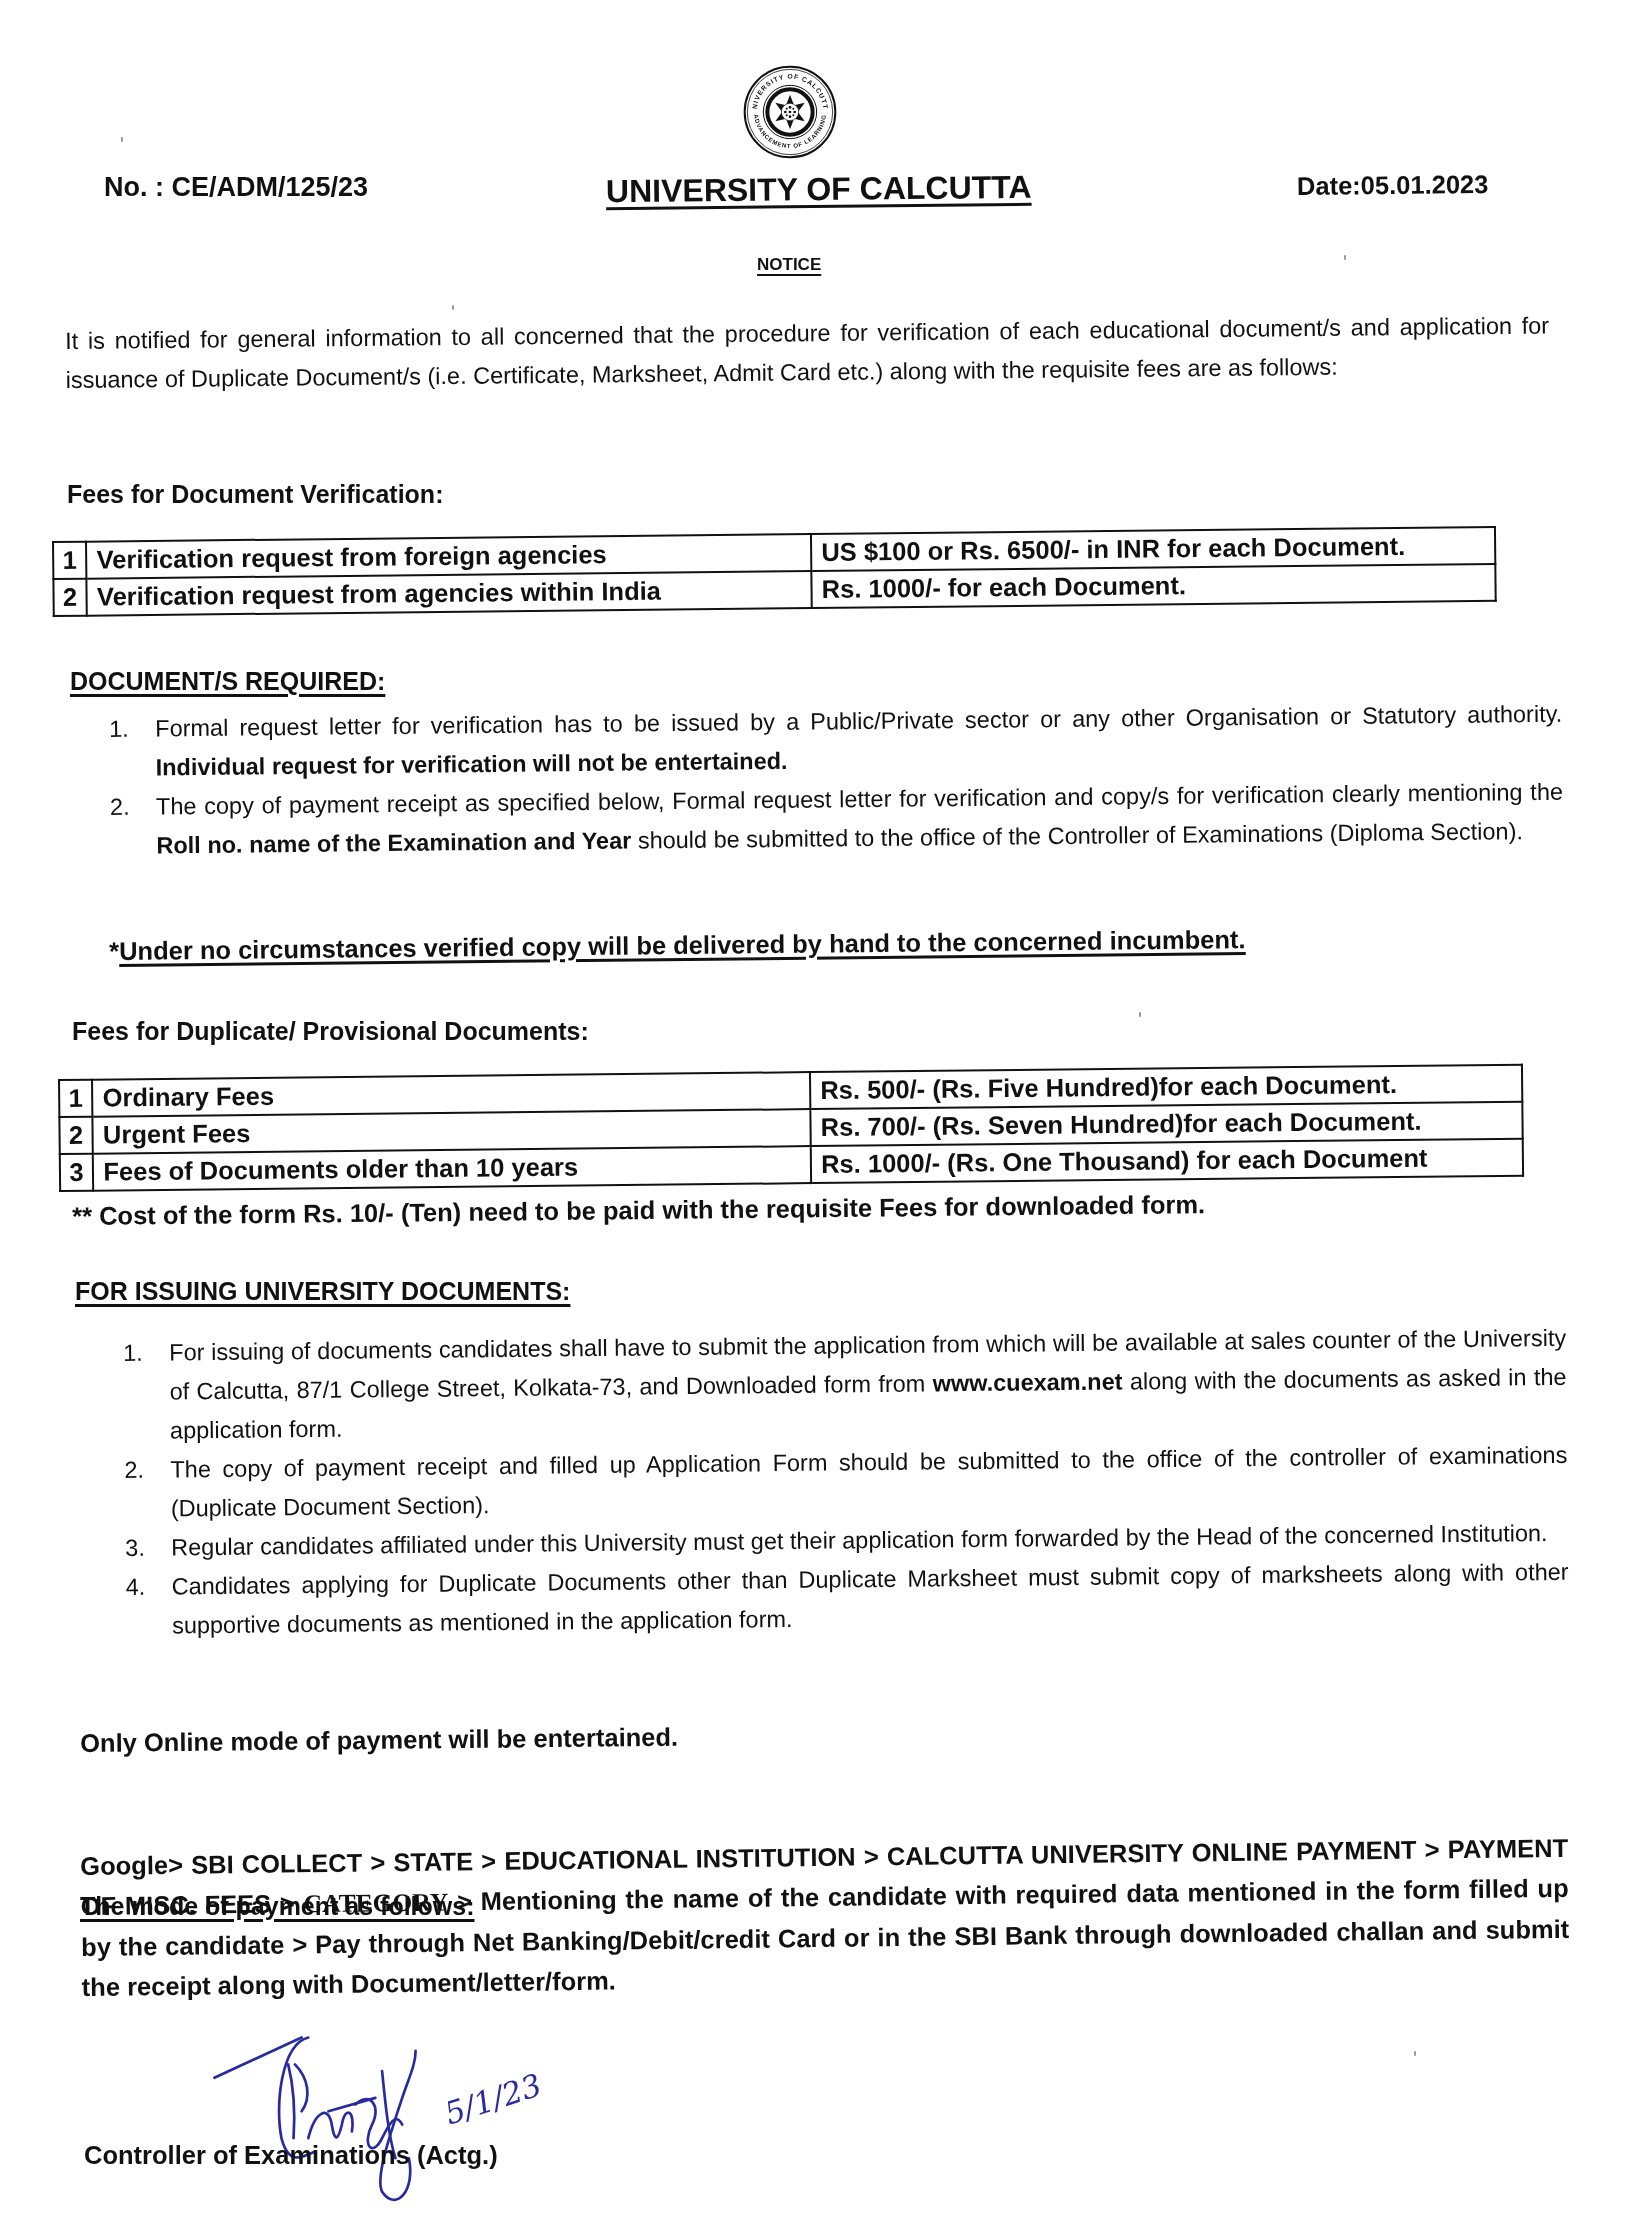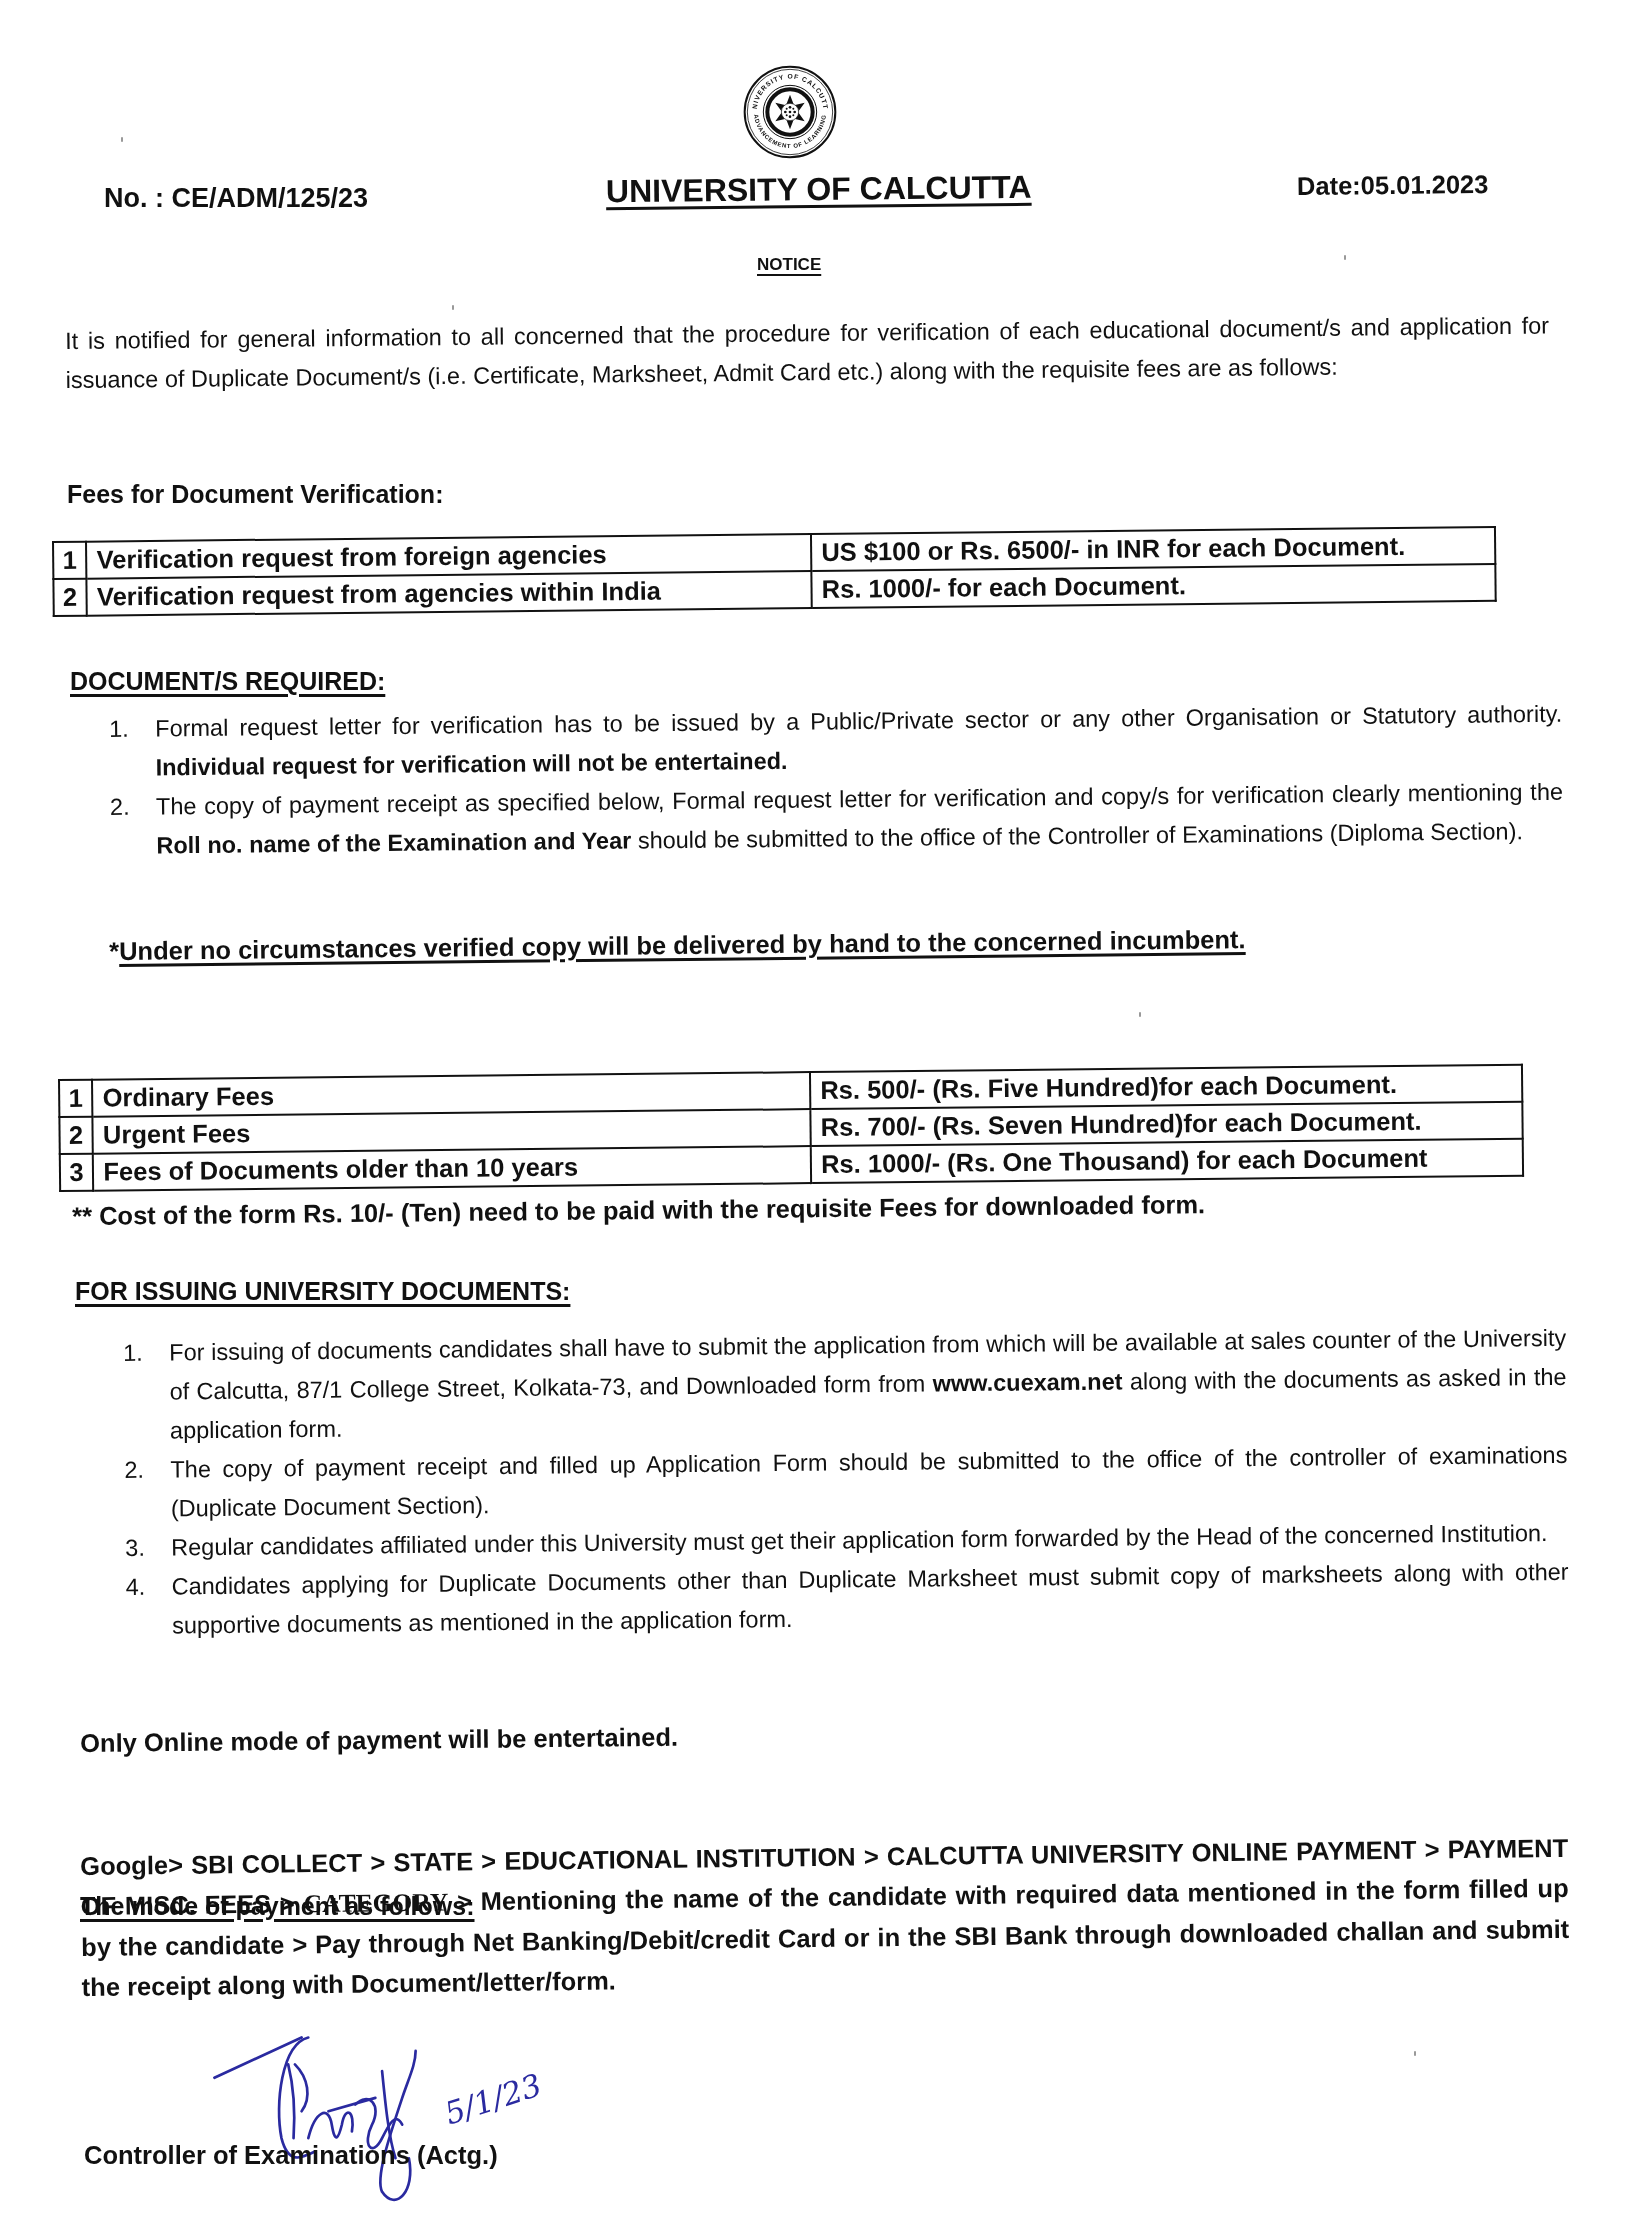--- a/index.html
+++ b/index.html
@@ -22,21 +22,21 @@
     }
     
     .seal {
       position: absolute;
       left: 742px; top: 64px;
       width: 96px; height: 96px;
     }
     
     .ref-no {
       position: absolute;
-      left: 104px; top: 183px;
+      left: 104px; top: 172px;
       font-size: 27px;
       font-weight: bold;
       letter-spacing: 0px;
     }
     .univ-title {
       position: absolute;
       left: 606px; top: 171px;
       font-size: 32px;
       font-weight: bold;
       text-decoration: underline;
@@ -264,20 +264,21 @@
       <span class="text">
         <span>The copy of payment receipt as specified below, Formal request letter for verification and copy/s  for verification clearly mentioning the </span><b>Roll no. name of the Examination and Year</b><span> should be submitted to the office of the Controller of Examinations (Diploma Section).</span>
       </span>
     </div>
   </div>
 
   <div class="warning">
     <span>*</span><span class="u">Under no circumstances verified copy will  be delivered by hand to the concerned incumbent.</span>
   </div>
 
+  <div class="section-heading" style="left:72px; top:1017px;">Fees for Duplicate/ Provisional Documents:</div>
 
   <table class="fees" style="left:58px; top:1079px; width:1465px;">
     <tbody>
         <tr>
       <td class="num">1</td>
       <td style="width:697px;">Ordinary Fees</td>
       <td>Rs. 500/- (Rs. Five Hundred)for each Document.</td>
     </tr>
     <tr>
       <td class="num">2</td>

